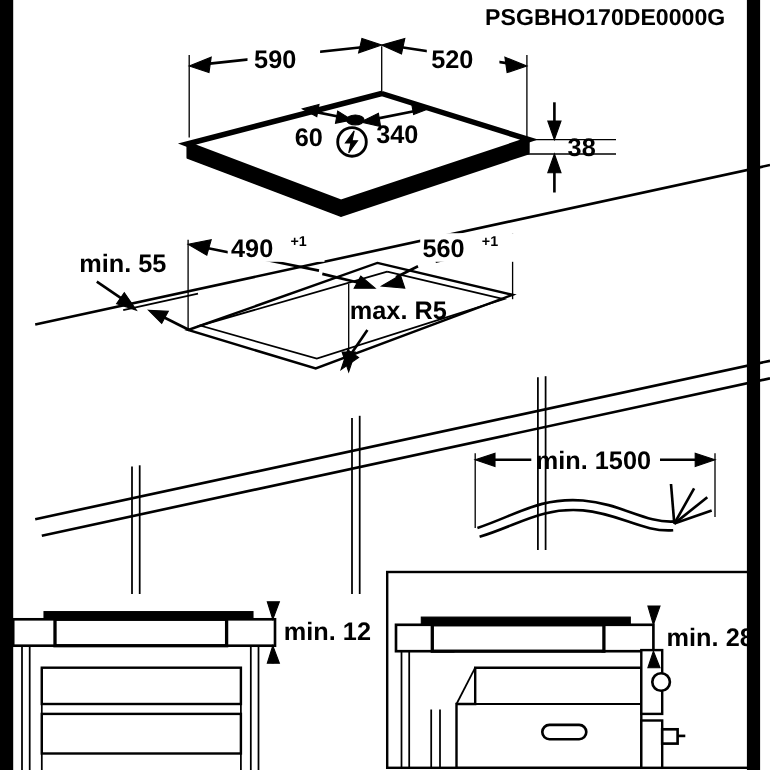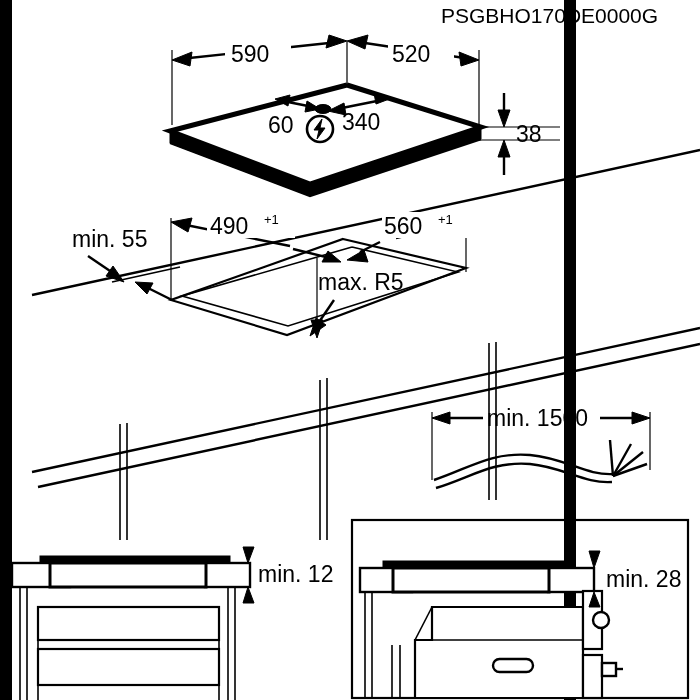--- a/index.html
+++ b/index.html
@@ -1,18 +1,18 @@
 <!DOCTYPE html>
 <html><head>
 <meta charset="utf-8">
 <style>
   html,body{margin:0;padding:0;background:#ffffff;}
   body{width:700px;height:700px;overflow:hidden;
        font-family:"Liberation Sans",sans-serif;}
-  #page{position:relative;width:576px;height:700px;background:#fff;}
+  #page{position:relative;width:691px;height:700px;background:#fff;font-weight:bold;}
   .frame-bar{position:absolute;background:#000;}
   #bar-left{left:0;top:0;width:12px;height:700px;}
   #bar-right{right:0;top:0;width:12px;height:700px;}
   svg{position:absolute;left:0;top:0;}
   text{font-family:"Liberation Sans",sans-serif;fill:#000;}
   .code{font-size:21px;}
   .dim{font-size:23px;}
   .dimsup{font-size:13px;}
   .ln{stroke:#000;fill:none;}
   .thin{stroke-width:1.6;}

